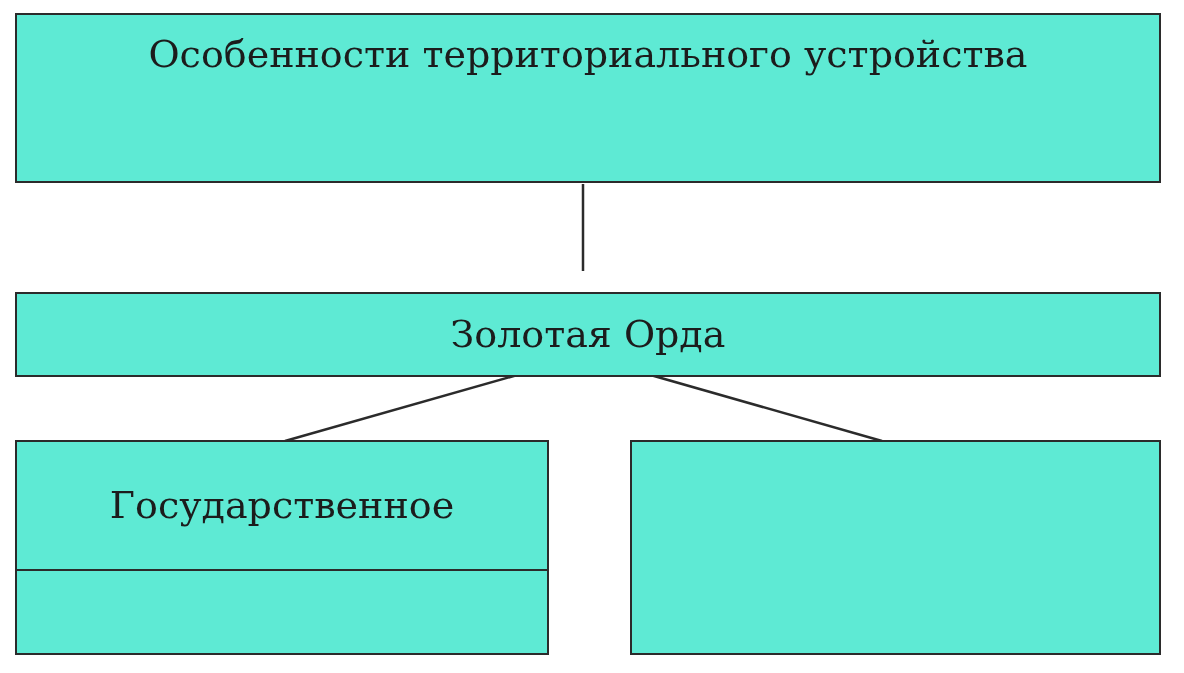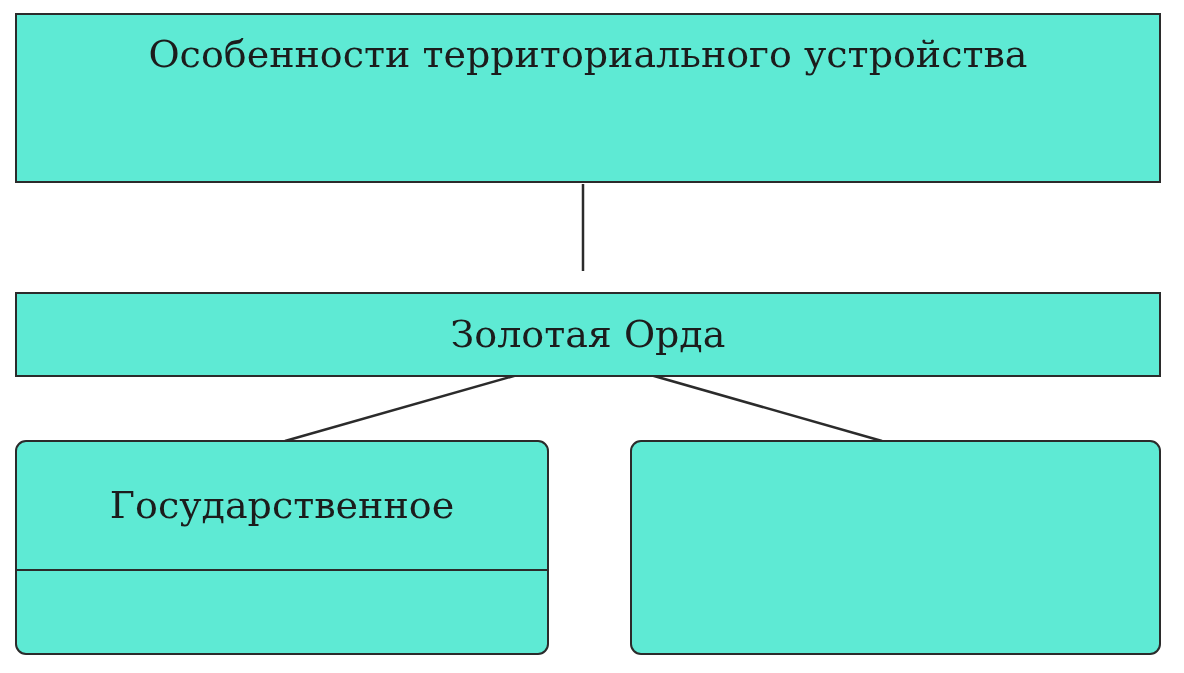--- a/index.html
+++ b/index.html
@@ -48,21 +48,20 @@
     display: flex;
     align-items: center;
     justify-content: center;
     margin-top: 22px;
   }
   .box-child {
     top: 440px;
     height: 215px;
     display: flex;
     flex-direction: column;
-    border-radius: 11px;
   }
   .box-child-left {
     left: 15px;
     width: 534px;
   }
   .box-child-right {
     left: 630px;
     width: 531px;
   }
   .compartment-label {

